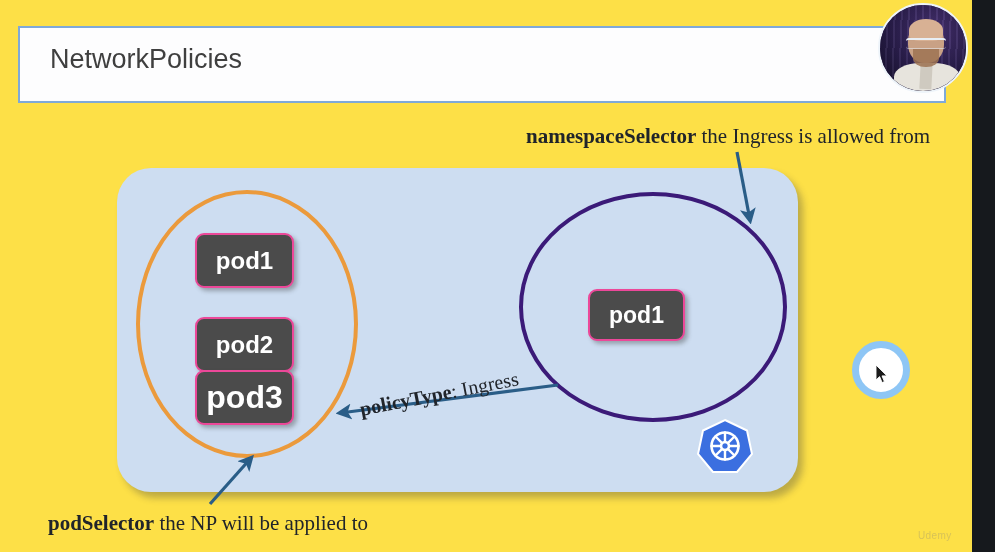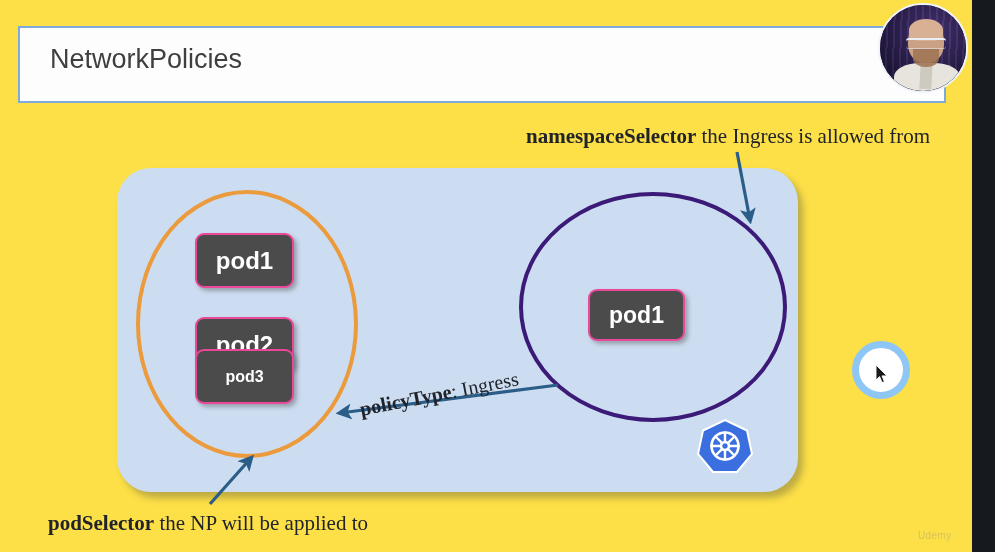--- a/index.html
+++ b/index.html
@@ -138,21 +138,21 @@
     box-shadow: 3px 3px 4px rgba(60,60,60,0.38);
     color: #ffffff;
     font-weight: bold;
     display: flex;
     align-items: center;
     justify-content: center;
     font-family: "Liberation Sans", sans-serif;
   }
   #pod1-box { left: 195px; top: 233px; width: 99px; height: 55px; font-size: 24px; }
   #pod2-box { left: 195px; top: 301px; width: 99px; height: 55px; font-size: 24px; margin-top: 16px; }
-  #pod3-box { left: 195px; top: 349px; width: 99px; height: 55px; font-size: 16px; }
+  #pod3-box { left: 195px; top: 370px; width: 99px; height: 55px; font-size: 32px; }
 
   #ns-circle {
     position: absolute;
     left: 519px; top: 192px;
     width: 268px; height: 230px;
     border: 4px solid #3b1a78;
     border-radius: 50%;
     box-sizing: border-box;
   }
   #ns-box {

